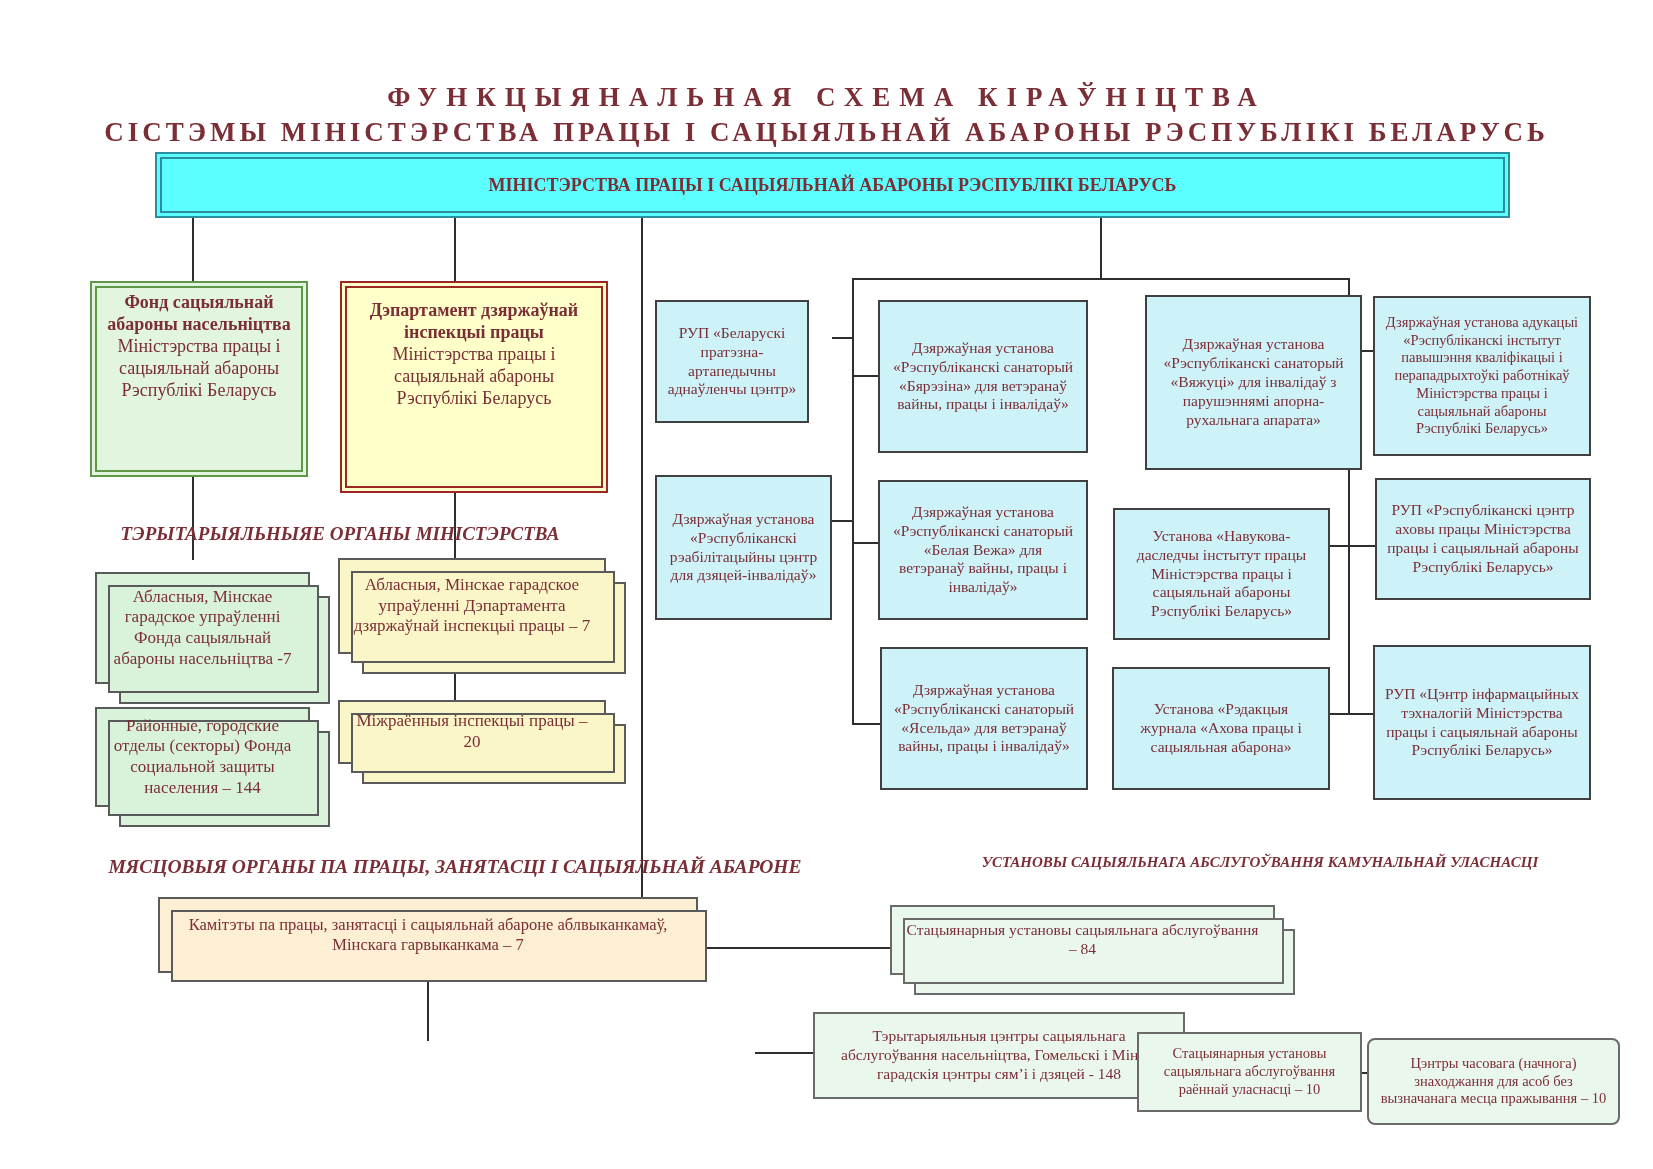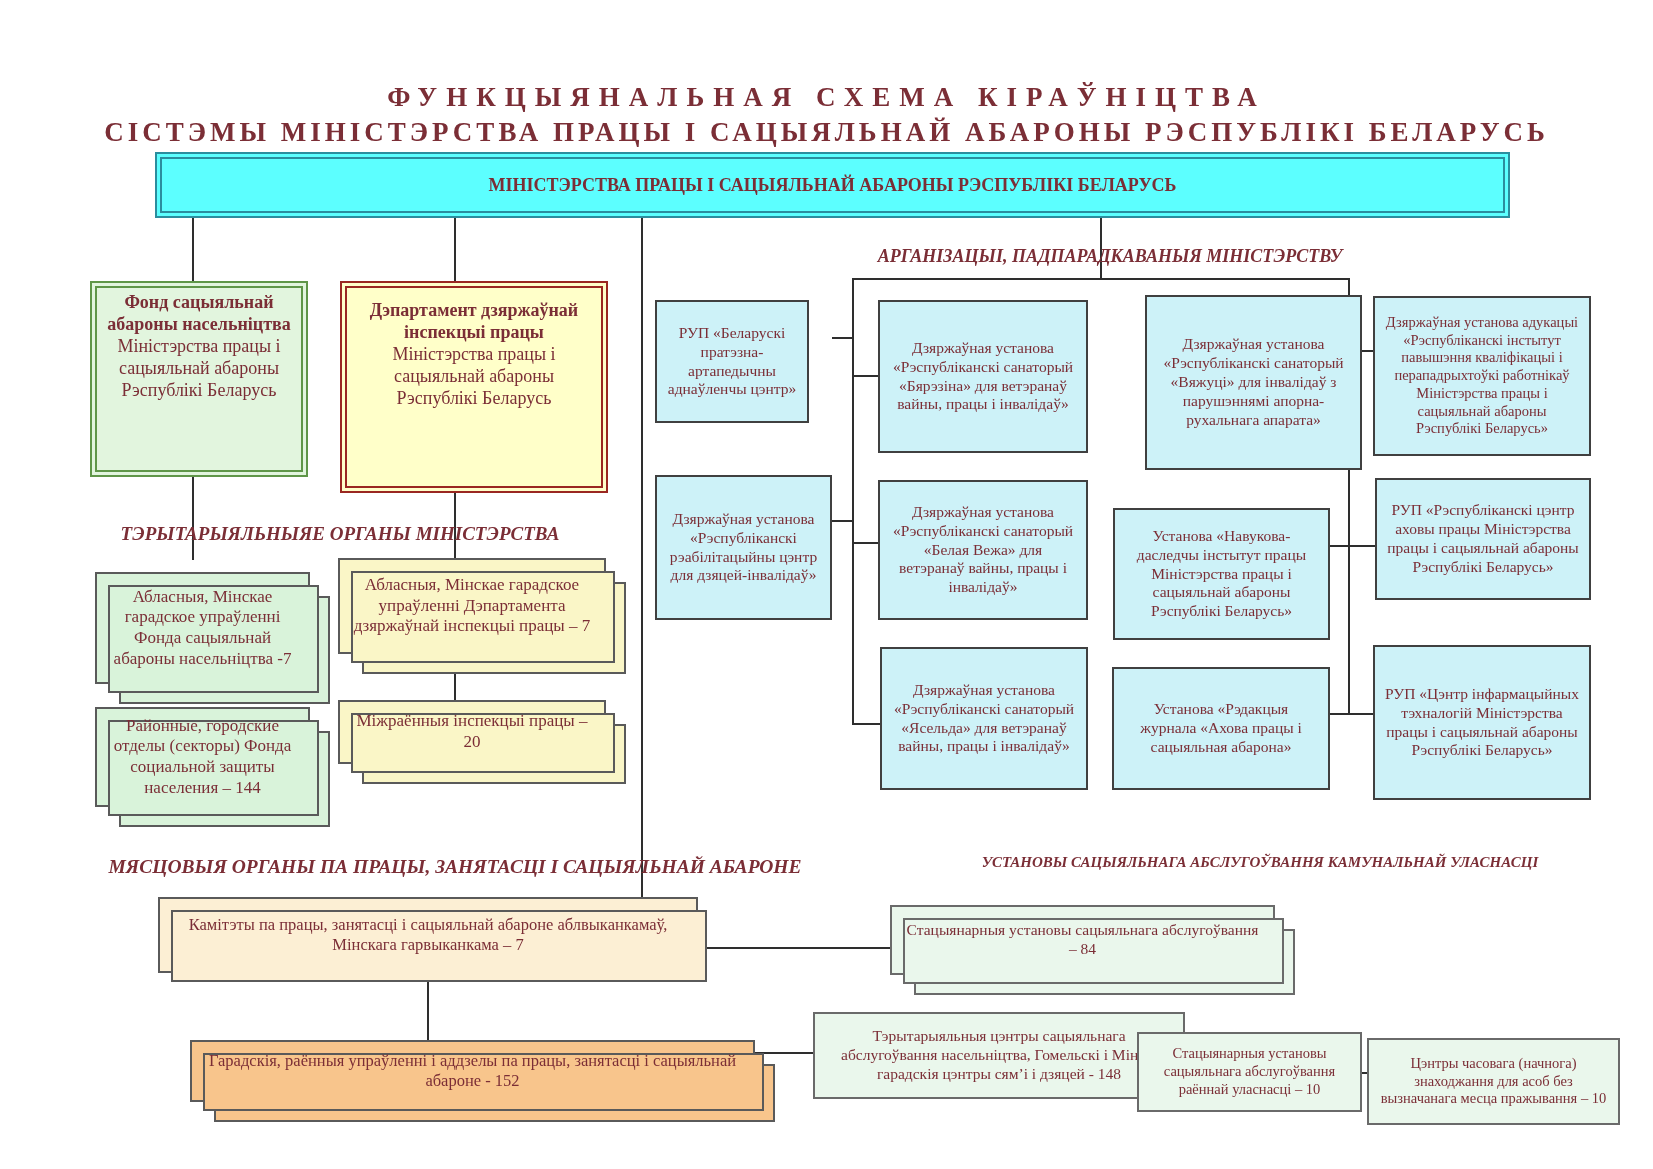--- a/index.html
+++ b/index.html
@@ -103,21 +103,20 @@
   <div class="box mint stack2 vcenter" style="left:95px; top:695px; width:215px; height:100px;">
     <span>Районные, городские отделы (секторы) Фонда социальной защиты населения – 144</span>
   </div>
   <div class="box pale-yellow stack2 vcenter" style="left:338px; top:558px; width:268px; height:96px;">
     <span>Абласныя, Мінскае гарадское упраўленні Дэпартамента дзяржаўнай інспекцыі працы – 7</span>
   </div>
   <div class="box pale-yellow stack2 vcenter" style="left:338px; top:700px; width:268px; height:64px;">
     <span>Міжраённыя інспекцыі працы – 20</span>
   </div>
 
-  <div class="heading" style="left:855px; top:246px; width:510px; font-size:18px;">АРГАНІЗАЦЫІ, ПАДПАРАДКАВАНЫЯ МІНІСТЭРСТВУ</div>
 
   <div class="box cyan vcenter" style="left:655px; top:300px; width:154px; height:123px;">
     <span>РУП «Беларускі пратэзна-артапедычны аднаўленчы цэнтр»</span>
   </div>
   <div class="box cyan vcenter" style="left:878px; top:300px; width:210px; height:153px;">
     <span>Дзяржаўная установа «Рэспубліканскі санаторый «Бярэзіна» для ветэранаў вайны, працы і інвалідаў»</span>
   </div>
   <div class="box cyan vcenter" style="left:1113px; top:295px; width:217px; height:175px;margin-left:32px;">
     <span>Дзяржаўная установа «Рэспубліканскі санаторый «Вяжуці» для інвалідаў з парушэннямі апорна-рухальнага апарата»</span>
   </div>
@@ -145,30 +144,27 @@
   <div class="box cyan vcenter" style="left:1373px; top:645px; width:218px; height:155px;">
     <span>РУП «Цэнтр інфармацыйных тэхналогій Міністэрства працы і сацыяльнай абароны Рэспублікі Беларусь»</span>
   </div>
 
   <div class="heading" style="left:95px; top:856px; width:720px; font-size:19.5px;">МЯСЦОВЫЯ ОРГАНЫ ПА ПРАЦЫ, ЗАНЯТАСЦІ І САЦЫЯЛЬНАЙ АБАРОНЕ</div>
   <div class="heading" style="left:960px; top:854px; width:600px; font-size:15px;">УСТАНОВЫ САЦЫЯЛЬНАГА АБСЛУГОЎВАННЯ КАМУНАЛЬНАЙ УЛАСНАСЦІ</div>
 
   <div class="box cream stack1 vcenter" style="left:158px; top:897px; width:540px; height:76px;">
     <span>Камітэты па працы, занятасці і сацыяльнай абароне аблвыканкамаў, Мінскага гарвыканкама – 7</span>
   </div>
-  <div class="box orange stack2 vcenter" style="left:190px; top:1040px; width:565px; height:62px;">
-    <span>Гарадскія, раённыя упраўленні і аддзелы па працы, занятасці і сацыяльнай абароне - 152</span>
-  </div>
 
   <div class="box lgreen stack2 vcenter" style="left:890px; top:905px; width:385px; height:70px;">
     <span>Стацыянарныя установы сацыяльнага абслугоўвання – 84</span>
   </div>
   <div class="box lgreen vcenter" style="left:813px; top:1012px; width:372px; height:87px;">
     <span>Тэрытарыяльныя цэнтры сацыяльнага абслугоўвання насельніцтва, Гомельскі і Мінскі гарадскія цэнтры сям’і і дзяцей - 148</span>
   </div>
   <div class="box lgreen vcenter" style="left:1137px; top:1032px; width:225px; height:80px; font-size:14.5px;">
     <span>Стацыянарныя установы сацыяльнага абслугоўвання раённай уласнасці – 10</span>
   </div>
-  <div class="box lgreen vcenter" style="left:1367px; top:1038px; width:253px; height:87px; font-size:14.5px;">
+  <div class="box lgreen vcenter" style="left:1367px; top:1038px; width:253px; height:87px; font-size:14.5px;border-radius:8px;">
     <span>Цэнтры часовага (начнога) знаходжання для асоб без вызначанага месца пражывання – 10</span>
   </div>
 
 </div>
 
 </body></html>

